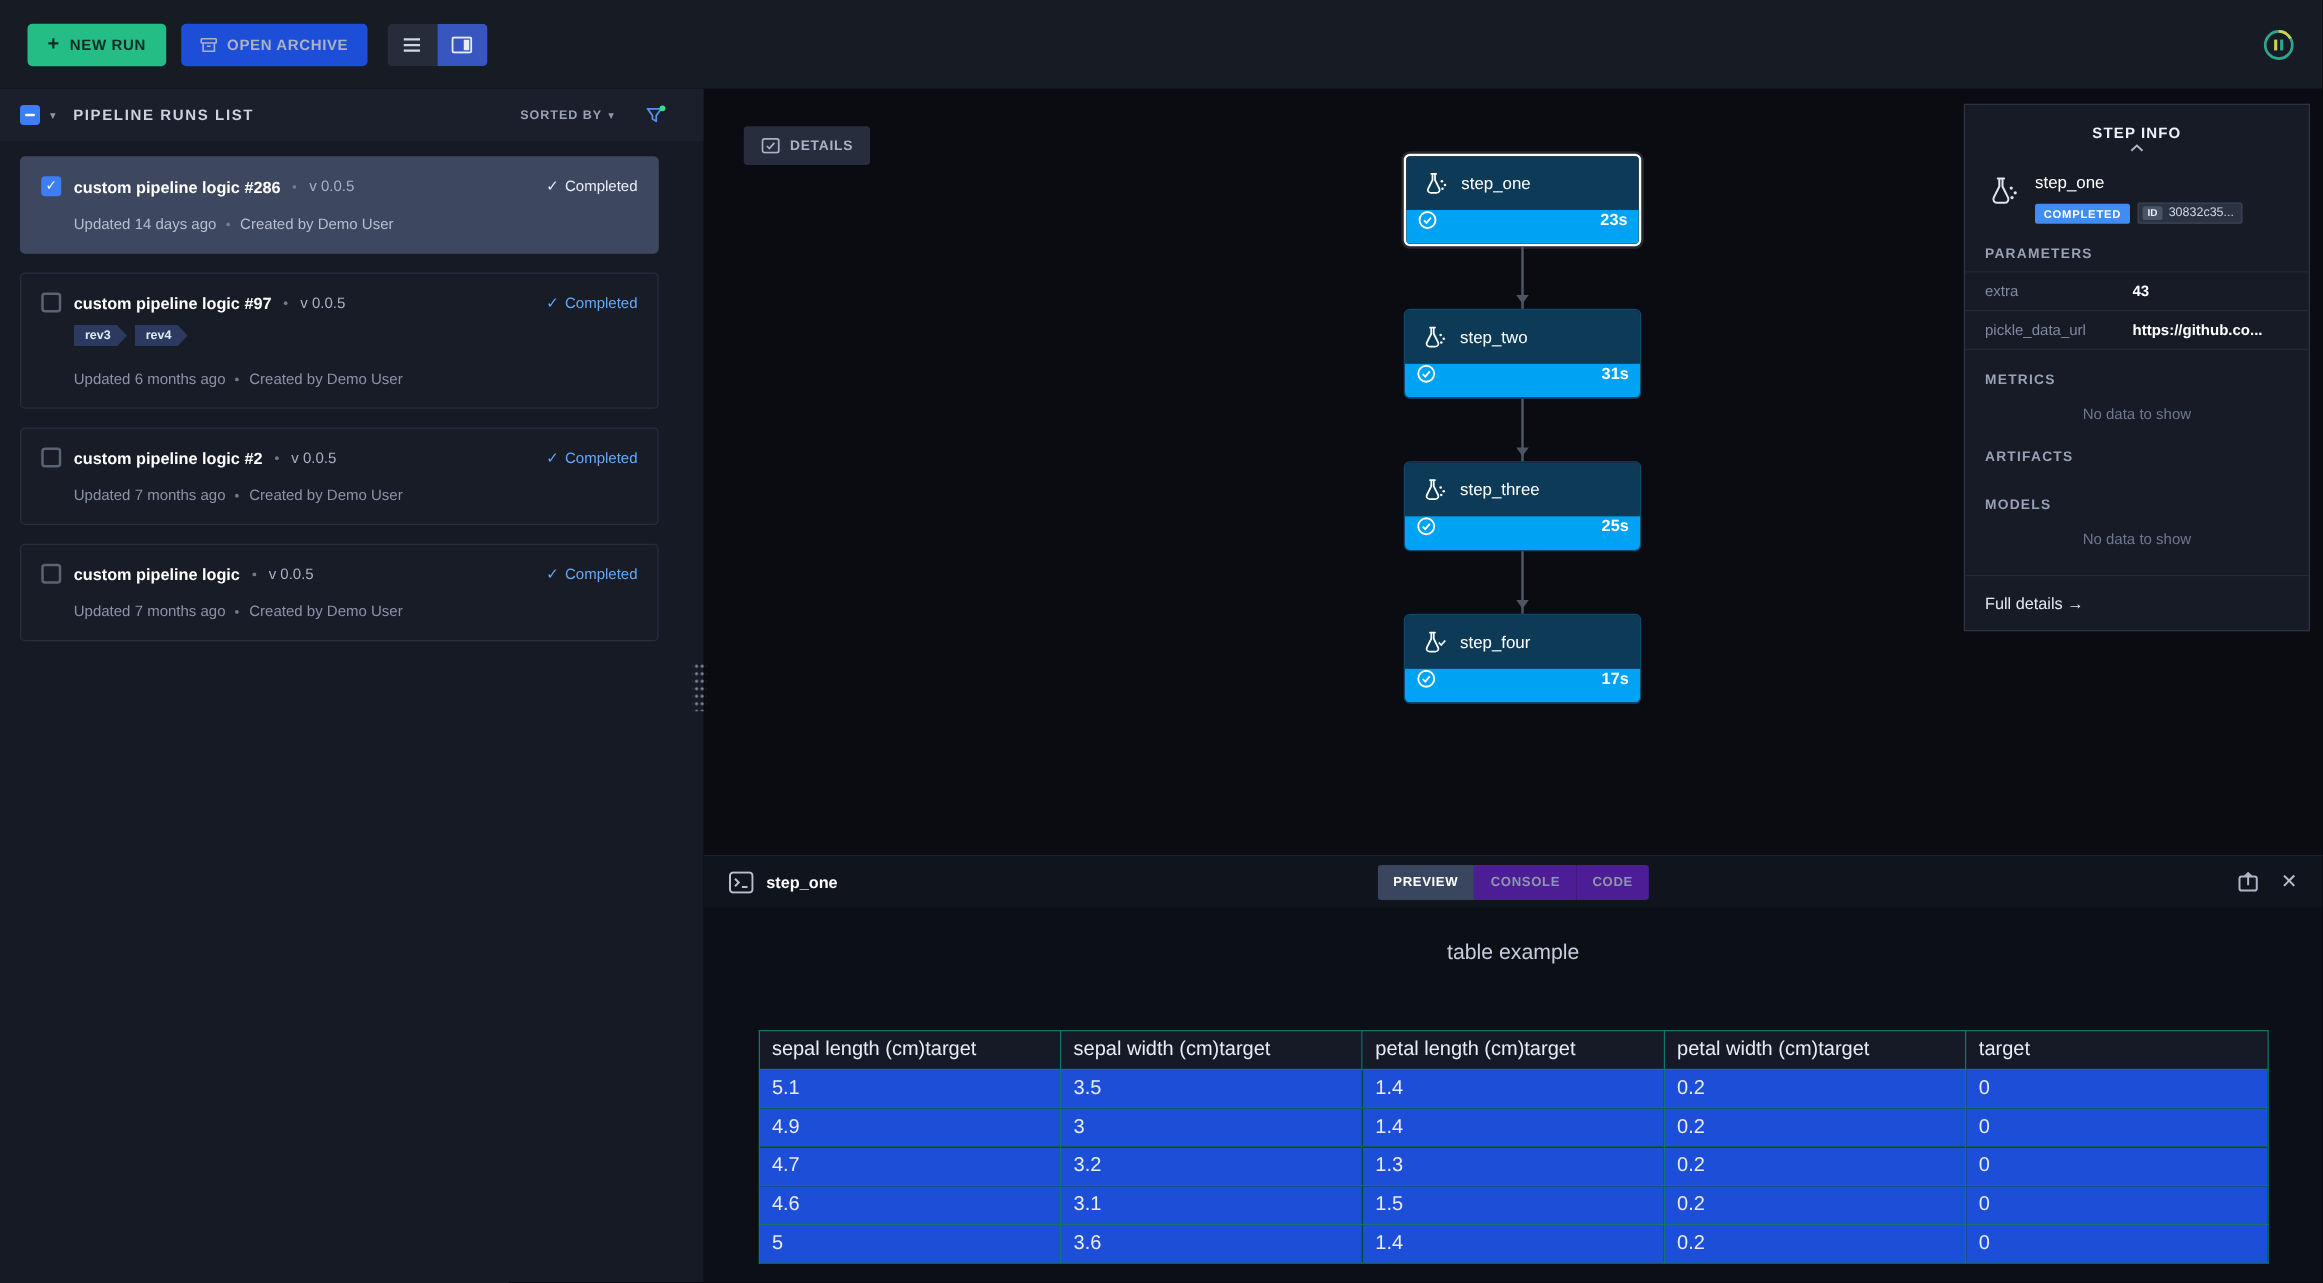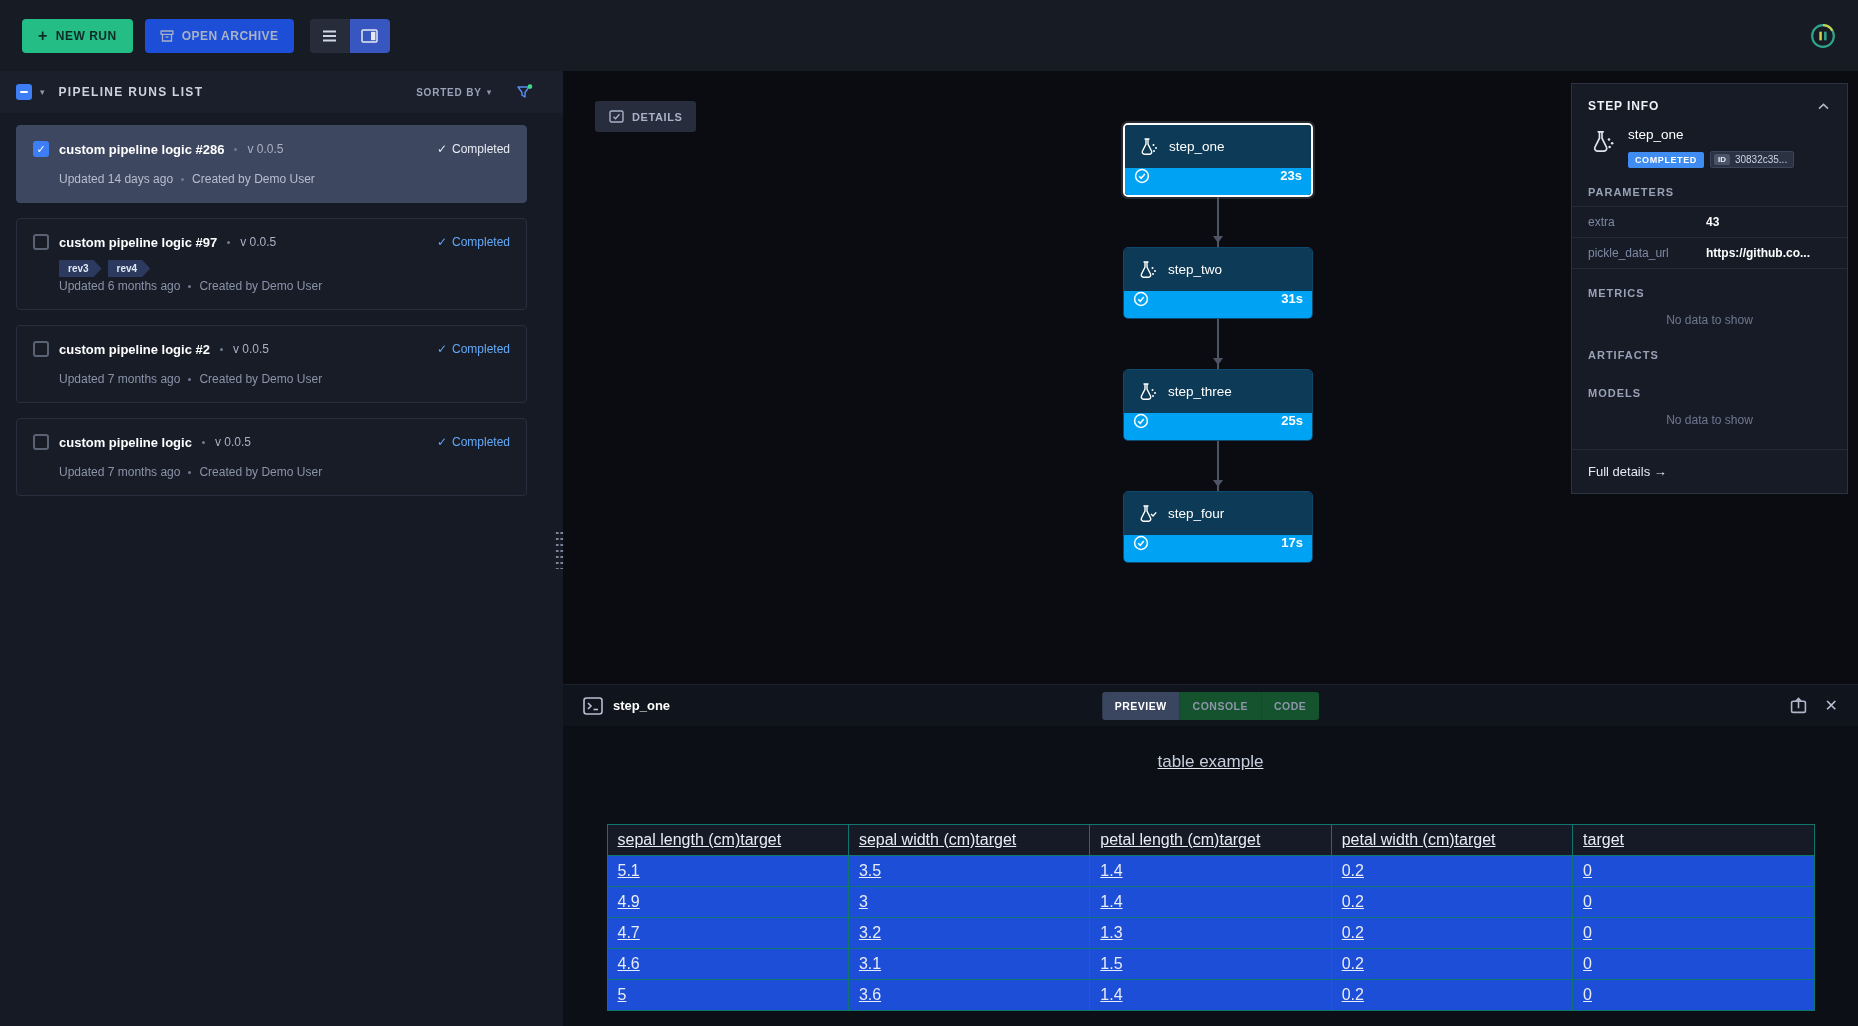--- a/index.html
+++ b/index.html
@@ -71,21 +71,21 @@
   .node.selected { border:2px solid #ffffff; box-shadow:0 0 0 2px rgba(255,255,255,.12); }
   .node-header { height:43px; background:var(--node_header,#0d3a56); display:flex; align-items:center; gap:10px; padding:0 12px; }
   .node-name { font-size:13.5px; color:#ffffff; }
   .node-bar { height:27px; background:var(--node_bar,#00a3f4); display:flex; padding:0 9px; }
   .node-duration { margin-left:auto; font-size:13px; font-weight:bold; color:#ffffff; }
   .dag-arrow { width:2px; height:50px; background:#4d5565; position:relative; }
   .dag-arrow::after { content:''; position:absolute; bottom:-1px; left:-4px; border:5px solid transparent; border-top:7px solid #4d5565; }
 
   
   .step-info { position:absolute; top:12px; right:10px; width:277px; background:#161b26; border:1px solid #2b3242; display:flex; flex-direction:column; z-index:10; }
-  .si-header { display:flex; align-items:center; justify-content:space-between; padding:15px 16px 10px; font-size:12px; font-weight:bold; letter-spacing:.9px; color:#eef1f7; }
+  .si-header { display:flex; align-items:center; justify-content:space-between; padding:15px 16px 10px; font-size:12px; font-weight:bold; letter-spacing:.9px; color:#eef1f7;flex-direction:column; }
   .si-collapse { background:none; border:none; cursor:pointer; display:flex; padding:2px; }
   .si-step { display:flex; gap:12px; padding:4px 16px 0; align-items:flex-start; }
   .si-step-icon { flex:none; margin-top:2px; }
   .si-name { font-size:13.5px; color:#ffffff; margin-bottom:9px; }
   .si-badges { display:flex; gap:6px; align-items:center; }
   .badge-completed { background:#3f8cf2; color:#ffffff; font-size:9px; font-weight:bold; letter-spacing:.6px; padding:3px 7px; border-radius:2px; }
   .badge-id { background:#2b3242; border:1px solid #3c4457; border-radius:2px; display:flex; align-items:center; gap:5px; padding:2px 6px 2px 3px; cursor:pointer; }
   .id-chip { background:#4a5468; color:#e8ecf4; font-size:8px; font-weight:bold; padding:1px 4px; border-radius:2px; }
   .id-value { font-family:Liberation Sans, sans-serif; font-size:10px; color:#cdd4e2; }
   .si-section { padding:18px 16px 8px; font-size:11px; font-weight:bold; letter-spacing:1px; color:#98a1b6; }
@@ -95,26 +95,26 @@
   .si-val { flex:1; color:#ffffff; font-weight:bold; white-space:nowrap; overflow:hidden; text-overflow:ellipsis; }
   .si-empty { text-align:center; font-size:12px; color:#6e7890; padding:6px 0 4px; }
   .si-footer { margin-top:18px; border-top:1px solid #232937; padding:14px 16px; font-size:13px; color:#e4e9f2; cursor:pointer; }
 
   
   .preview { height:342px; flex:none; background:#0c0f15; border-top:1px solid #1c212c; display:flex; flex-direction:column; }
   .pv-header { height:41px; flex:none; display:flex; align-items:center; padding:0 20px; position:relative; background:#10141c; }
   .pv-title-group { display:flex; align-items:center; gap:10px; }
   .pv-step-name { font-size:13px; font-weight:bold; color:#ffffff; }
   .pv-tabs { position:absolute; left:50%; transform:translateX(-50%); display:flex; border-radius:3px; overflow:hidden; }
-  .pv-tab { padding:8px 13px; font-size:10.5px; font-weight:bold; letter-spacing:.5px; background:#14532d; color:#8d96ab; border:none; cursor:pointer; }
+  .pv-tab { padding:8px 13px; font-size:10.5px; font-weight:bold; letter-spacing:.5px; background:#4c1d95; color:#8d96ab; border:none; cursor:pointer; }
   .pv-tab.active { background:#3a4560; color:#ffffff; }
   .pv-actions { margin-left:auto; display:flex; gap:18px; align-items:center; }
   .pv-icon-btn { background:none; border:none; cursor:pointer; display:flex; align-items:center; }
   .close-x { font-size:16px; color:#b7bfd0; line-height:1; }
-  .pv-body { flex:1; overflow:hidden;text-decoration:underline; }
+  .pv-body { flex:1; overflow:hidden; }
   .pv-table-title { text-align:center; margin-top:26px; font-size:17px; color:#c6cedd; }
   table.data { border-collapse:collapse; width:1208px; margin:52px auto 0; table-layout:fixed; }
   table.data th, table.data td { border:1px solid #0f766e; font-size:16px; padding:6px 10px; text-align:left; color:#e8ecf4; font-weight:normal;
     white-space:nowrap; overflow:hidden; }
   table.data th { background:#151a26; }
   table.data td { background:#1d4ed8; }
 
   svg { display:block; }
 </style>
 </head>
@@ -218,21 +218,21 @@
             <span class="rc-ver">v 0.0.5</span>
             <span class="rc-status">
                 <span>✓</span>
                 <span>Completed</span>
               </span>
           </div>
           <div class="tags">
             <span class="tag">rev3</span>
             <span class="tag">rev4</span>
           </div>
-          <div class="rc-meta" style="margin-top:2px;">
+          <div class="rc-meta" style="margin-top:19px;">
             <span>Updated 6 months ago</span>
             <span class="dot"></span>
             <span>Created by Demo User</span>
           </div>
         </div>
 
         <div class="run-card">
           <div class="rc-row1">
             <span class="cb unchecked"></span>
             <span class="rc-title">custom pipeline logic #2</span>

